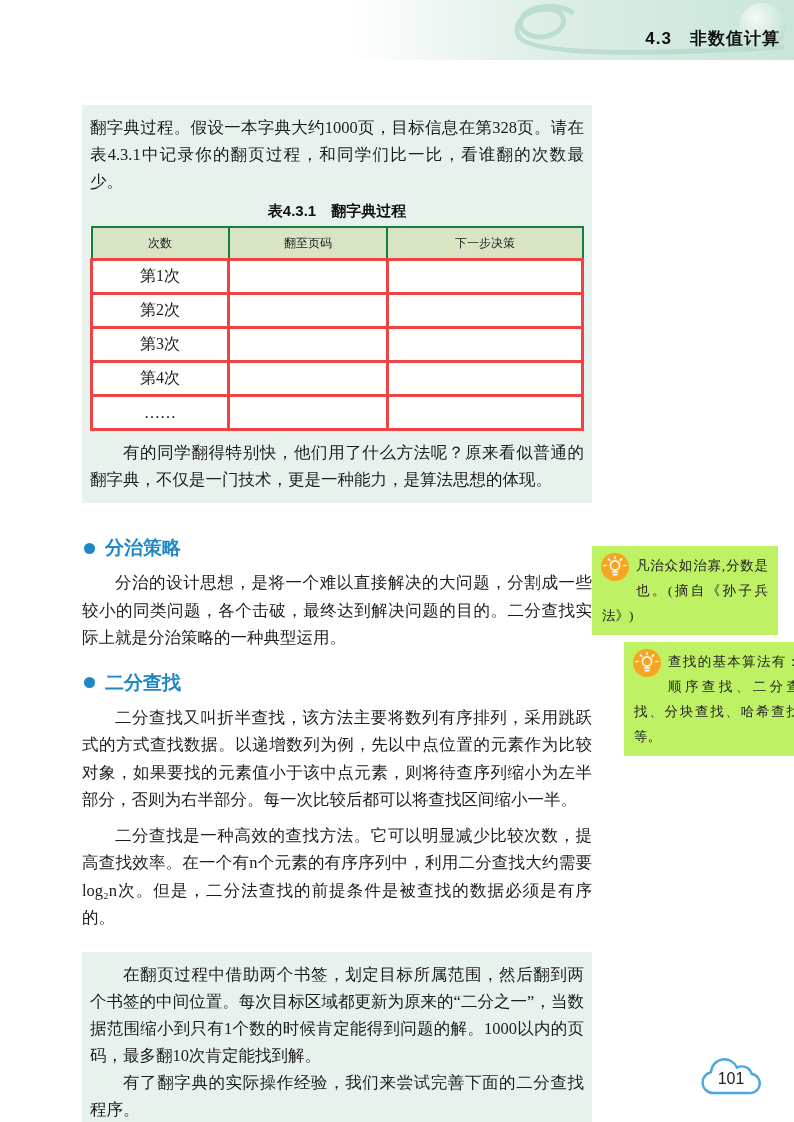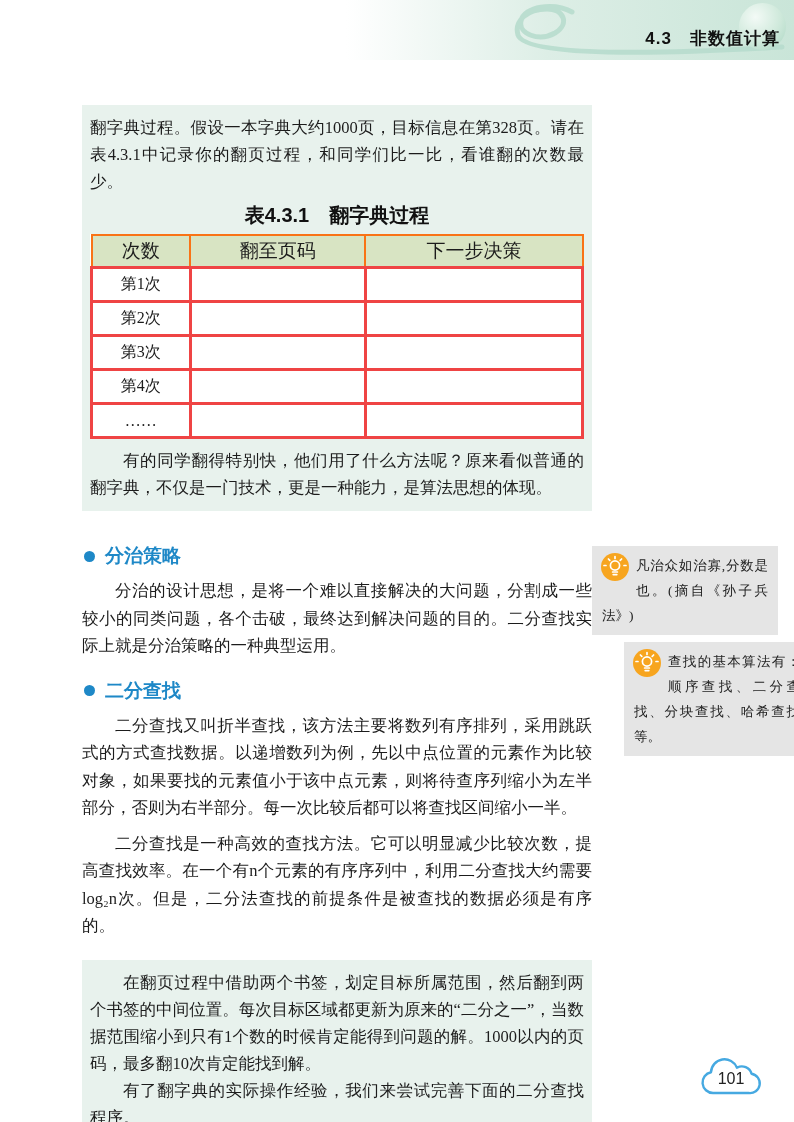--- a/index.html
+++ b/index.html
@@ -15,42 +15,42 @@
   .header-title{position:absolute;top:27px;right:14px;z-index:3;
         font-family:"Liberation Sans","DejaVu Sans",sans-serif;font-weight:bold;
         font-size:17px;letter-spacing:1px;color:#111;}
 
   
   .main-col{position:absolute;left:82px;top:0;width:510px;}
   .green-box{background:#e8f2ed;padding:9px 8px 10px;box-sizing:border-box;}
   .box-para{font-size:16.5px;line-height:27px;text-align:justify;margin:0;}
   .ind{text-indent:2em;}
   .table-caption{text-align:center;font-family:"Liberation Sans","DejaVu Sans",sans-serif;
-        font-weight:bold;font-size:20px;color:#111;margin:7px 0 5px;}
+        font-weight:bold;font-size:15px;color:#111;margin:7px 0 5px;}
   table.dict{width:100%;border-collapse:collapse;background:#ffffff;}
-  table.dict th{background:#d8e4c3;border:2px solid #f97316;height:28px;
-        font-weight:normal;font-size:19px;}
+  table.dict th{background:#d8e4c3;border:2px solid #15803d;height:28px;
+        font-weight:normal;font-size:12px;}
   table.dict td{border:3px solid #ef4444;height:29px;font-size:16px;text-align:center;}
   .box-para.after-table{margin-top:8px;}
 
   .section-heading{display:flex;align-items:center;gap:10px;margin:32px 0 0 2px;
         font-family:"Liberation Sans","DejaVu Sans",sans-serif;
         font-size:19px;font-weight:bold;color:#1e88c7;}
   .bullet{width:11px;height:11px;border-radius:50%;background:#1e88c7;flex:0 0 auto;}
   .body-para{font-size:16.5px;line-height:27.5px;text-align:justify;text-indent:2em;
         margin:8px 0 0;}
   .heading-2{margin-top:18px;}
 
   .practice-box{margin-top:20px;}
   .code-line{font-family:"Liberation Mono","DejaVu Sans Mono",monospace;
         font-size:15px;margin:3px 0 0;white-space:pre;}
 
   
   .side-note{position:absolute;left:592px;width:186px;box-sizing:border-box;
-        background:#e5e5e5;padding:8px 10px 6px;font-size:13.5px;line-height:1.85;
+        background:#bef264;padding:8px 10px 6px;font-size:13.5px;line-height:1.85;
         text-align:justify;color:#222;}
   .side-note.n1{top:546px;}
   .side-note.n2{top:642px;margin-left:32px;}
   .note-icon{float:left;width:30px;height:30px;margin:-2px 6px 2px -2px;}
 
   
   .cloud{position:absolute;left:698px;top:1050px;width:66px;height:52px;}
   .cloud svg{position:absolute;inset:0;}
   .cloud-num{position:absolute;left:0;right:0;top:20px;text-align:center;
         font-family:"Liberation Sans","DejaVu Sans",sans-serif;font-size:16px;color:#222;}

